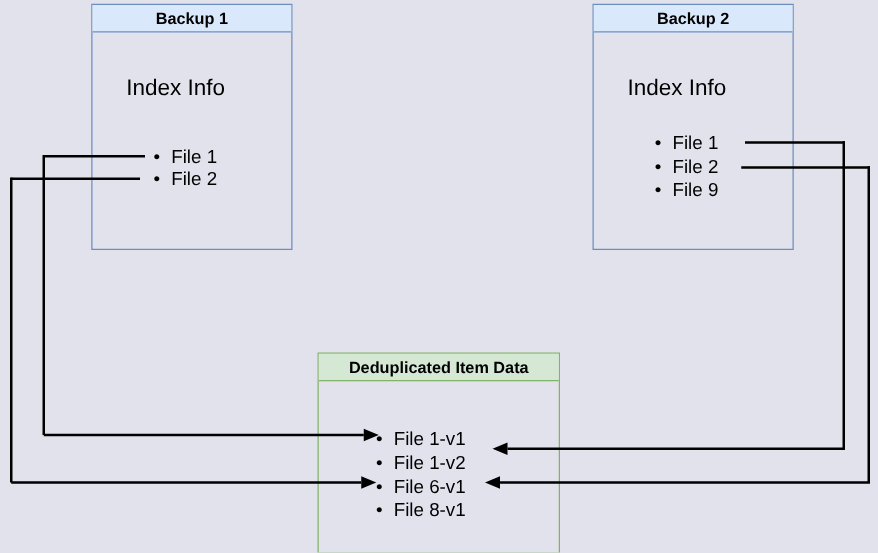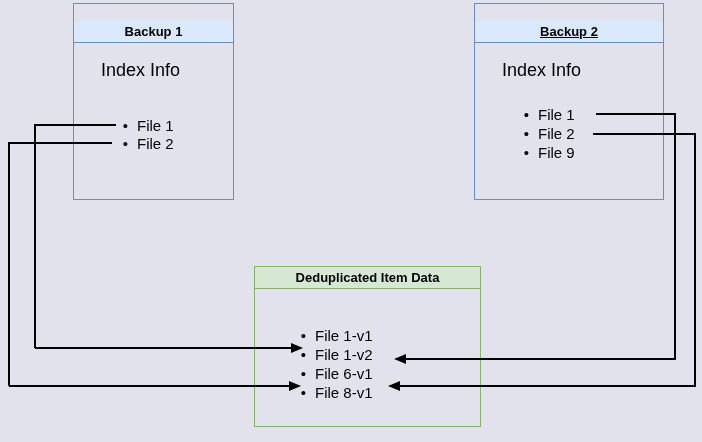--- a/index.html
+++ b/index.html
@@ -33,21 +33,21 @@
   .node.green{border-color:var(--green-stroke);}
   .node-header{
     height:22px;
     line-height:22px;
     text-align:center;
     font-weight:bold;
     font-size:13px;
     border-bottom:1px solid;
     box-sizing:border-box;
   }
-  .blue .node-header{background:var(--blue-fill);border-color:var(--blue-stroke);margin-top:17px;}
+  .blue .node-header{background:var(--blue-fill);border-color:var(--blue-stroke);}
   .green .node-header{background:var(--green-fill);border-color:var(--green-stroke);}
   .label{
     position:absolute;
     font-size:18px;
     height:20px;
     line-height:20px;
     white-space:nowrap;
   }
   .li{
     position:absolute;
@@ -88,38 +88,38 @@
     <div class="li" style="left:47px;top:112px;">
       <span class="dot">•</span>
       <span>File 1</span>
     </div>
     <div class="li" style="left:47px;top:130px;">
       <span class="dot">•</span>
       <span>File 2</span>
     </div>
   </div>
 
-  <div class="node blue" style="left:474px;top:3px;width:190px;height:197px;text-decoration:underline;">
+  <div class="node blue" style="left:474px;top:3px;width:161px;height:197px;">
     <div class="node-header">Backup 2</div>
     <div class="label" style="left:27px;top:56px;">Index Info</div>
     <div class="li" style="left:47px;top:101px;">
       <span class="dot">•</span>
       <span>File 1</span>
     </div>
     <div class="li" style="left:47px;top:120px;">
       <span class="dot">•</span>
       <span>File 2</span>
     </div>
     <div class="li" style="left:47px;top:139px;">
       <span class="dot">•</span>
       <span>File 9</span>
     </div>
   </div>
 
-  <div class="node green" style="left:254px;top:266px;width:227px;height:161px;">
+  <div class="node green" style="left:254px;top:282px;width:194px;height:161px;">
     <div class="node-header">Deduplicated Item Data</div>
     <div class="li" style="left:44px;top:59px;">
       <span class="dot">•</span>
       <span>File 1-v1</span>
     </div>
     <div class="li" style="left:44px;top:78px;">
       <span class="dot">•</span>
       <span>File 1-v2</span>
     </div>
     <div class="li" style="left:44px;top:97px;">

